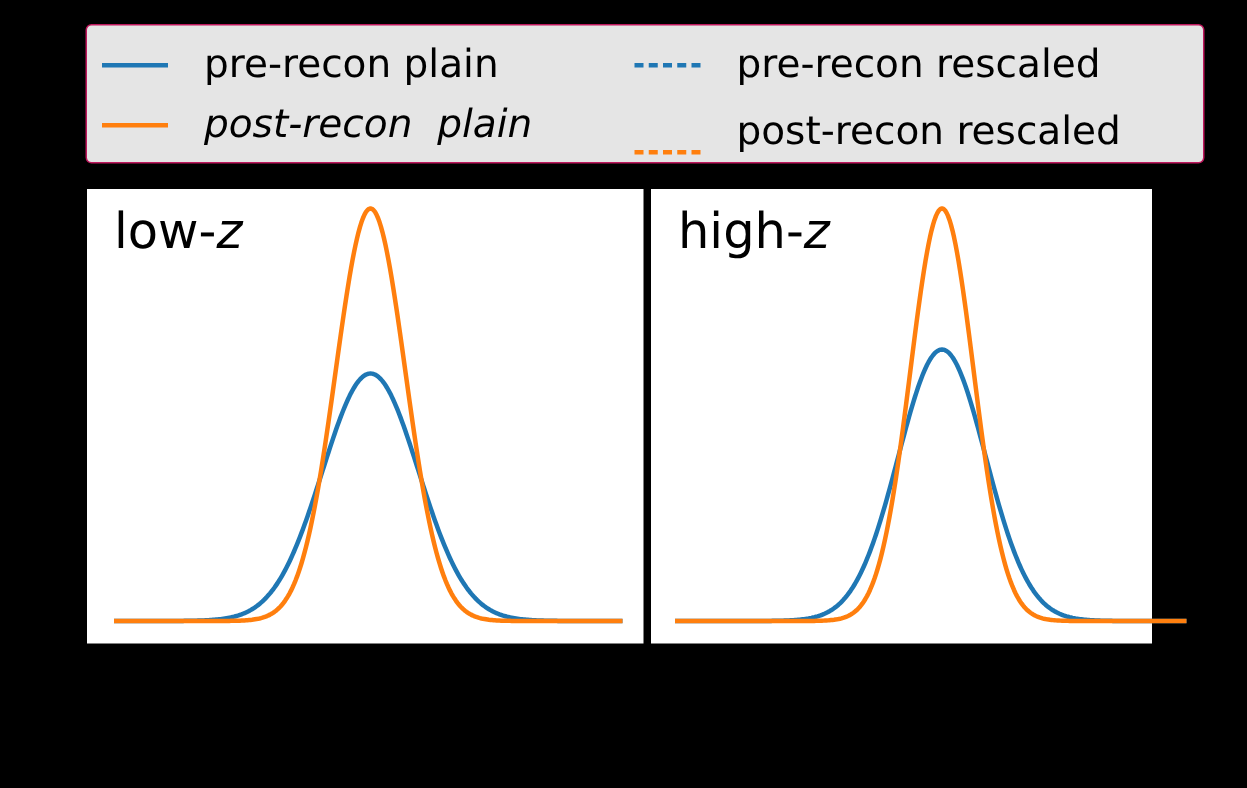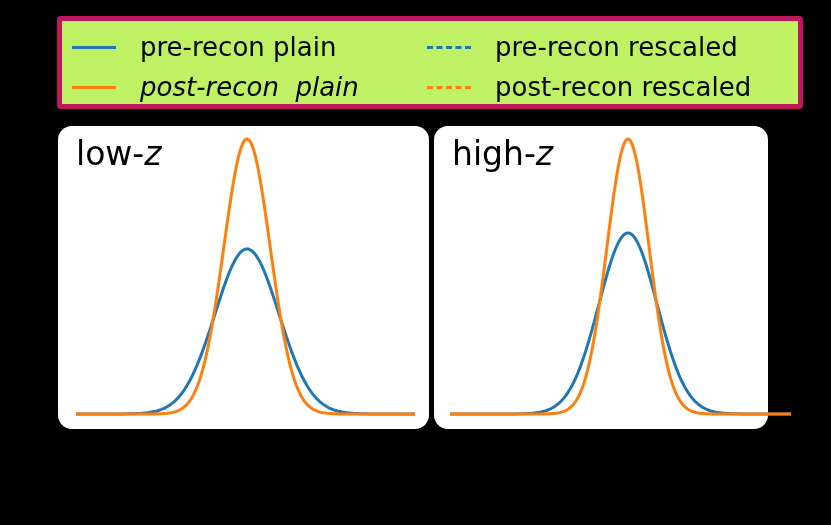--- a/index.html
+++ b/index.html
@@ -1,43 +1,43 @@
 <!DOCTYPE html>
 <html><head>
 <meta charset="utf-8">
 <style>
   html, body { margin:0; padding:0; background:#000; }
   body { width:831px; height:525px; position:relative; overflow:hidden; font-family:"DejaVu Sans", sans-serif; }
-  .legend { position:absolute; left:57px; top:16px; width:746px; height:93px; background:#bef264; border:5px solid #be185d; border-radius:4px; box-sizing:border-box; }
+  .legend { position:absolute; left:57px; top:16px; width:746px; height:93px; background:#e5e5e5; border:1px solid #be185d; border-radius:4px; box-sizing:border-box; }
   .leg-item { position:absolute; display:flex; align-items:center; height:40px; }
   .leg-line { width:44px; height:0; border-top:3px solid; margin-right:24px; }
   .leg-line.dashed { border-top-style:dashed; }
   .leg-label { font-size:26px; color:#000; white-space:pre; }
-  .panel { position:absolute; top:126px; height:303px; background:#fff;border-radius:14px; }
+  .panel { position:absolute; top:126px; height:303px; background:#fff; }
   .panel svg { position:absolute; left:0; top:0; }
   .panel-title { position:absolute; left:18px; top:8px; font-size:33px; color:#000; }
   .panel-title i { font-style:italic; }
 </style>
 </head>
 <body>
 
 <div class="legend">
   <div class="leg-item" style="left:10px; top:6px;">
     <span class="leg-line" style="border-color:#1f77b4"></span>
     <span class="leg-label">pre-recon plain</span>
   </div>
   <div class="leg-item" style="left:10px; top:46px;font-style:italic;">
     <span class="leg-line" style="border-color:#ff7f0e"></span>
     <span class="leg-label">post-recon  plain</span>
   </div>
   <div class="leg-item" style="left:365px; top:6px;">
     <span class="leg-line dashed" style="border-color:#1f77b4"></span>
     <span class="leg-label">pre-recon rescaled</span>
   </div>
-  <div class="leg-item" style="left:365px; top:46px;">
+  <div class="leg-item" style="left:365px; top:46px;align-items:flex-end;">
     <span class="leg-line dashed" style="border-color:#ff7f0e"></span>
     <span class="leg-label">post-recon rescaled</span>
   </div>
 </div>
 
 <div class="panel" style="left:58px; width:371px;">
   <div class="panel-title"><span>low-</span><i>z</i></div>
   <svg width="371" height="303">
       <path d="M18 288.00 L19 288.00 L20 288.00 L21 288.00 L22 288.00 L23 288.00 L24 288.00 L25 288.00 L26 288.00 L27 288.00 L28 288.00 L29 288.00 L30 288.00 L31 288.00 L32 288.00 L33 288.00 L34 288.00 L35 288.00 L36 288.00 L37 288.00 L38 288.00 L39 288.00 L40 288.00 L41 288.00 L42 288.00 L43 288.00 L44 287.99 L45 287.99 L46 287.99 L47 287.99 L48 287.99 L49 287.99 L50 287.99 L51 287.98 L52 287.98 L53 287.98 L54 287.98 L55 287.97 L56 287.97 L57 287.97 L58 287.96 L59 287.96 L60 287.95 L61 287.94 L62 287.94 L63 287.93 L64 287.92 L65 287.91 L66 287.90 L67 287.88 L68 287.87 L69 287.85 L70 287.84 L71 287.82 L72 287.79 L73 287.77 L74 287.74 L75 287.71 L76 287.68 L77 287.64 L78 287.60 L79 287.55 L80 287.50 L81 287.45 L82 287.38 L83 287.32 L84 287.24 L85 287.16 L86 287.07 L87 286.97 L88 286.87 L89 286.75 L90 286.62 L91 286.48 L92 286.33 L93 286.17 L94 285.99 L95 285.79 L96 285.58 L97 285.35 L98 285.11 L99 284.84 L100 284.55 L101 284.24 L102 283.90 L103 283.54 L104 283.15 L105 282.74 L106 282.29 L107 281.81 L108 281.30 L109 280.75 L110 280.17 L111 279.54 L112 278.88 L113 278.17 L114 277.42 L115 276.62 L116 275.77 L117 274.87 L118 273.92 L119 272.92 L120 271.86 L121 270.74 L122 269.57 L123 268.33 L124 267.03 L125 265.67 L126 264.24 L127 262.75 L128 261.18 L129 259.55 L130 257.85 L131 256.08 L132 254.23 L133 252.32 L134 250.33 L135 248.27 L136 246.14 L137 243.94 L138 241.66 L139 239.32 L140 236.91 L141 234.43 L142 231.89 L143 229.28 L144 226.61 L145 223.89 L146 221.11 L147 218.27 L148 215.39 L149 212.46 L150 209.49 L151 206.48 L152 203.44 L153 200.37 L154 197.28 L155 194.17 L156 191.05 L157 187.92 L158 184.80 L159 181.68 L160 178.57 L161 175.48 L162 172.42 L163 169.39 L164 166.40 L165 163.45 L166 160.56 L167 157.73 L168 154.96 L169 152.27 L170 149.67 L171 147.14 L172 144.72 L173 142.39 L174 140.17 L175 138.06 L176 136.07 L177 134.20 L178 132.47 L179 130.86 L180 129.40 L181 128.08 L182 126.90 L183 125.88 L184 125.00 L185 124.28 L186 123.72 L187 123.32 L188 123.08 L189 123.00 L190 123.08 L191 123.32 L192 123.72 L193 124.28 L194 125.00 L195 125.88 L196 126.90 L197 128.08 L198 129.40 L199 130.86 L200 132.47 L201 134.20 L202 136.07 L203 138.06 L204 140.17 L205 142.39 L206 144.72 L207 147.14 L208 149.67 L209 152.27 L210 154.96 L211 157.73 L212 160.56 L213 163.45 L214 166.40 L215 169.39 L216 172.42 L217 175.48 L218 178.57 L219 181.68 L220 184.80 L221 187.92 L222 191.05 L223 194.17 L224 197.28 L225 200.37 L226 203.44 L227 206.48 L228 209.49 L229 212.46 L230 215.39 L231 218.27 L232 221.11 L233 223.89 L234 226.61 L235 229.28 L236 231.89 L237 234.43 L238 236.91 L239 239.32 L240 241.66 L241 243.94 L242 246.14 L243 248.27 L244 250.33 L245 252.32 L246 254.23 L247 256.08 L248 257.85 L249 259.55 L250 261.18 L251 262.75 L252 264.24 L253 265.67 L254 267.03 L255 268.33 L256 269.57 L257 270.74 L258 271.86 L259 272.92 L260 273.92 L261 274.87 L262 275.77 L263 276.62 L264 277.42 L265 278.17 L266 278.88 L267 279.54 L268 280.17 L269 280.75 L270 281.30 L271 281.81 L272 282.29 L273 282.74 L274 283.15 L275 283.54 L276 283.90 L277 284.24 L278 284.55 L279 284.84 L280 285.11 L281 285.35 L282 285.58 L283 285.79 L284 285.99 L285 286.17 L286 286.33 L287 286.48 L288 286.62 L289 286.75 L290 286.87 L291 286.97 L292 287.07 L293 287.16 L294 287.24 L295 287.32 L296 287.38 L297 287.45 L298 287.50 L299 287.55 L300 287.60 L301 287.64 L302 287.68 L303 287.71 L304 287.74 L305 287.77 L306 287.79 L307 287.82 L308 287.84 L309 287.85 L310 287.87 L311 287.88 L312 287.90 L313 287.91 L314 287.92 L315 287.93 L316 287.94 L317 287.94 L318 287.95 L319 287.96 L320 287.96 L321 287.97 L322 287.97 L323 287.97 L324 287.98 L325 287.98 L326 287.98 L327 287.98 L328 287.99 L329 287.99 L330 287.99 L331 287.99 L332 287.99 L333 287.99 L334 287.99 L335 288.00 L336 288.00 L337 288.00 L338 288.00 L339 288.00 L340 288.00 L341 288.00 L342 288.00 L343 288.00 L344 288.00 L345 288.00 L346 288.00 L347 288.00 L348 288.00 L349 288.00 L350 288.00 L351 288.00 L352 288.00 L353 288.00 L354 288.00 L355 288.00 L356 288.00 L357 288.00 " fill="none" stroke="#1f77b4" stroke-width="3" stroke-linejoin="round"></path>
       <path d="M18 288.00 L19 288.00 L20 288.00 L21 288.00 L22 288.00 L23 288.00 L24 288.00 L25 288.00 L26 288.00 L27 288.00 L28 288.00 L29 288.00 L30 288.00 L31 288.00 L32 288.00 L33 288.00 L34 288.00 L35 288.00 L36 288.00 L37 288.00 L38 288.00 L39 288.00 L40 288.00 L41 288.00 L42 288.00 L43 288.00 L44 288.00 L45 288.00 L46 288.00 L47 288.00 L48 288.00 L49 288.00 L50 288.00 L51 288.00 L52 288.00 L53 288.00 L54 288.00 L55 288.00 L56 288.00 L57 288.00 L58 288.00 L59 288.00 L60 288.00 L61 288.00 L62 288.00 L63 288.00 L64 288.00 L65 288.00 L66 288.00 L67 288.00 L68 288.00 L69 288.00 L70 288.00 L71 288.00 L72 288.00 L73 288.00 L74 288.00 L75 288.00 L76 288.00 L77 288.00 L78 288.00 L79 288.00 L80 288.00 L81 287.99 L82 287.99 L83 287.99 L84 287.99 L85 287.99 L86 287.99 L87 287.98 L88 287.98 L89 287.97 L90 287.97 L91 287.96 L92 287.96 L93 287.95 L94 287.94 L95 287.93 L96 287.91 L97 287.89 L98 287.87 L99 287.85 L100 287.82 L101 287.79 L102 287.76 L103 287.71 L104 287.67 L105 287.61 L106 287.54 L107 287.47 L108 287.38 L109 287.28 L110 287.17 L111 287.03 L112 286.88 L113 286.71 L114 286.52 L115 286.30 L116 286.05 L117 285.77 L118 285.46 L119 285.10 L120 284.70 L121 284.25 L122 283.75 L123 283.19 L124 282.57 L125 281.88 L126 281.11 L127 280.26 L128 279.33 L129 278.30 L130 277.16 L131 275.92 L132 274.56 L133 273.07 L134 271.45 L135 269.68 L136 267.77 L137 265.69 L138 263.45 L139 261.04 L140 258.44 L141 255.65 L142 252.67 L143 249.48 L144 246.09 L145 242.47 L146 238.64 L147 234.58 L148 230.30 L149 225.79 L150 221.06 L151 216.09 L152 210.91 L153 205.50 L154 199.87 L155 194.04 L156 188.00 L157 181.78 L158 175.38 L159 168.81 L160 162.10 L161 155.25 L162 148.29 L163 141.24 L164 134.12 L165 126.95 L166 119.77 L167 112.58 L168 105.44 L169 98.35 L170 91.35 L171 84.47 L172 77.75 L173 71.20 L174 64.87 L175 58.78 L176 52.95 L177 47.43 L178 42.24 L179 37.40 L180 32.93 L181 28.87 L182 25.24 L183 22.04 L184 19.31 L185 17.06 L186 15.29 L187 14.02 L188 13.26 L189 13.00 L190 13.26 L191 14.02 L192 15.29 L193 17.06 L194 19.31 L195 22.04 L196 25.24 L197 28.87 L198 32.93 L199 37.40 L200 42.24 L201 47.43 L202 52.95 L203 58.78 L204 64.87 L205 71.20 L206 77.75 L207 84.47 L208 91.35 L209 98.35 L210 105.44 L211 112.58 L212 119.77 L213 126.95 L214 134.12 L215 141.24 L216 148.29 L217 155.25 L218 162.10 L219 168.81 L220 175.38 L221 181.78 L222 188.00 L223 194.04 L224 199.87 L225 205.50 L226 210.91 L227 216.09 L228 221.06 L229 225.79 L230 230.30 L231 234.58 L232 238.64 L233 242.47 L234 246.09 L235 249.48 L236 252.67 L237 255.65 L238 258.44 L239 261.04 L240 263.45 L241 265.69 L242 267.77 L243 269.68 L244 271.45 L245 273.07 L246 274.56 L247 275.92 L248 277.16 L249 278.30 L250 279.33 L251 280.26 L252 281.11 L253 281.88 L254 282.57 L255 283.19 L256 283.75 L257 284.25 L258 284.70 L259 285.10 L260 285.46 L261 285.77 L262 286.05 L263 286.30 L264 286.52 L265 286.71 L266 286.88 L267 287.03 L268 287.17 L269 287.28 L270 287.38 L271 287.47 L272 287.54 L273 287.61 L274 287.67 L275 287.71 L276 287.76 L277 287.79 L278 287.82 L279 287.85 L280 287.87 L281 287.89 L282 287.91 L283 287.93 L284 287.94 L285 287.95 L286 287.96 L287 287.96 L288 287.97 L289 287.97 L290 287.98 L291 287.98 L292 287.99 L293 287.99 L294 287.99 L295 287.99 L296 287.99 L297 287.99 L298 288.00 L299 288.00 L300 288.00 L301 288.00 L302 288.00 L303 288.00 L304 288.00 L305 288.00 L306 288.00 L307 288.00 L308 288.00 L309 288.00 L310 288.00 L311 288.00 L312 288.00 L313 288.00 L314 288.00 L315 288.00 L316 288.00 L317 288.00 L318 288.00 L319 288.00 L320 288.00 L321 288.00 L322 288.00 L323 288.00 L324 288.00 L325 288.00 L326 288.00 L327 288.00 L328 288.00 L329 288.00 L330 288.00 L331 288.00 L332 288.00 L333 288.00 L334 288.00 L335 288.00 L336 288.00 L337 288.00 L338 288.00 L339 288.00 L340 288.00 L341 288.00 L342 288.00 L343 288.00 L344 288.00 L345 288.00 L346 288.00 L347 288.00 L348 288.00 L349 288.00 L350 288.00 L351 288.00 L352 288.00 L353 288.00 L354 288.00 L355 288.00 L356 288.00 L357 288.00 " fill="none" stroke="#ff7f0e" stroke-width="3" stroke-linejoin="round"></path>

